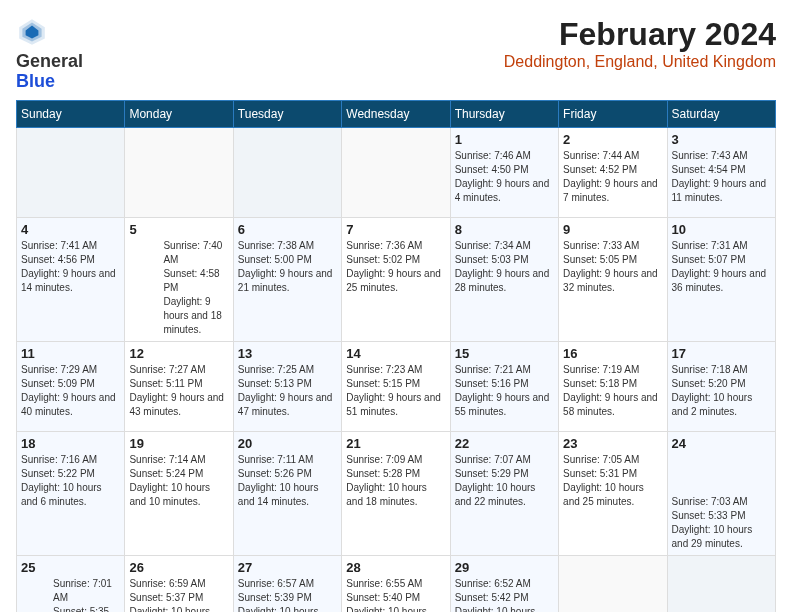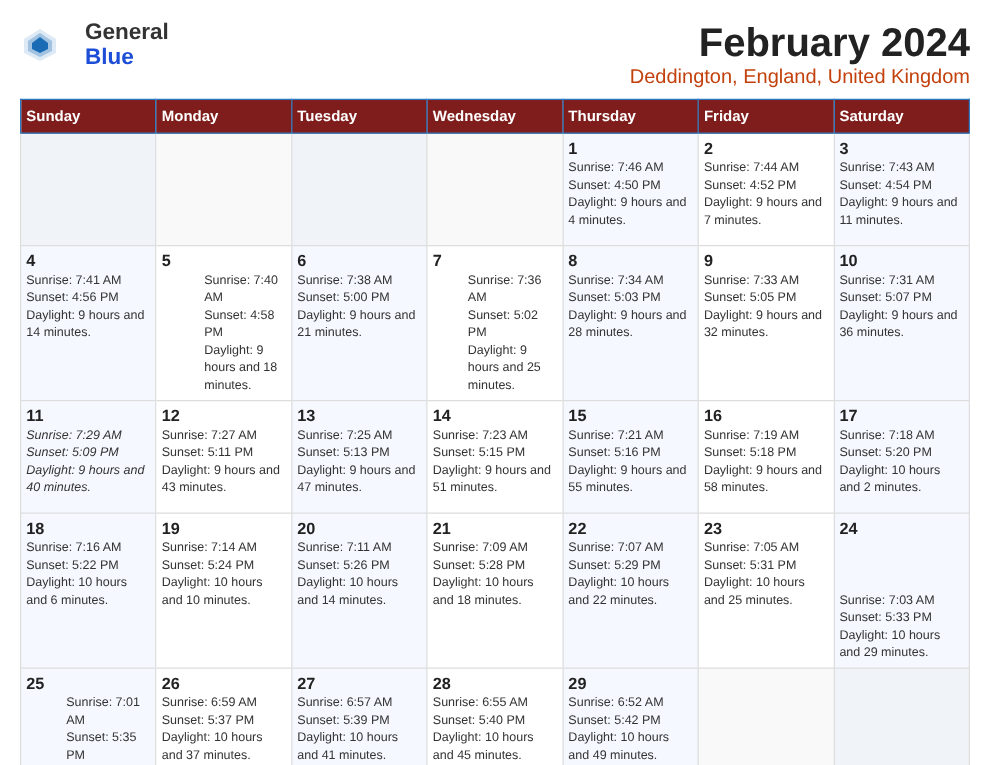--- a/index.html
+++ b/index.html
@@ -11,22 +11,22 @@
       padding: 16px;
     }
     .header-section {
       display: flex;
       justify-content: space-between;
       align-items: flex-start;
       margin-bottom: 8px;
     }
     .logo {
       display: flex;
-      align-items: center;
-      gap: 20px;
+      gap: 4px;
+      flex-direction: column;
     }
     .logo-text {
       font-size: 18px;
       font-weight: bold;
       line-height: 1.1;
     }
     .logo-text .general { color: #333; }
     .logo-text .blue { color: #1d4ed8; }
     .logo-icon {
       width: 32px;
@@ -43,25 +43,25 @@
     .location {
       font-size: 16px;
       color: #c2410c;
     }
     table {
       width: 100%;
       border-collapse: collapse;
       table-layout: fixed;
     }
     th {
-      background: #7f1d1d;
+      background: #0c4a6e;
       color: #fff;
       padding: 6px 4px;
       font-size: 12px;
-      font-weight: bold;
+      font-weight: normal;
       text-align: left;
       border: 1px solid #2a7abf;
     }
     td {
       border: 1px solid #ddd;
       vertical-align: top;
       padding: 4px;
       font-size: 10px;
       color: #333;
       height: 90px;
@@ -167,21 +167,21 @@
 Daylight: 9 hours and 18 minutes.</div>
         </td>
         <td>
           <span class="day-num">6</span>
           <div class="day-info" style="white-space: pre-line;">Sunrise: 7:38 AM
 Sunset: 5:00 PM
 Daylight: 9 hours and 21 minutes.</div>
         </td>
         <td>
           <span class="day-num">7</span>
-          <div class="day-info" style="white-space: pre-line; margin-left: 28px;">Sunrise: 7:36 AM
+          <div class="day-info" style="white-space: pre-line;">Sunrise: 7:36 AM
 Sunset: 5:02 PM
 Daylight: 9 hours and 25 minutes.</div>
         </td>
         <td>
           <span class="day-num">8</span>
           <div class="day-info" style="white-space: pre-line;">Sunrise: 7:34 AM
 Sunset: 5:03 PM
 Daylight: 9 hours and 28 minutes.</div>
         </td>
         <td>
@@ -193,21 +193,21 @@
         <td>
           <span class="day-num">10</span>
           <div class="day-info" style="white-space: pre-line;">Sunrise: 7:31 AM
 Sunset: 5:07 PM
 Daylight: 9 hours and 36 minutes.</div>
         </td>
       </tr>
       <tr>
         <td>
           <span class="day-num">11</span>
-          <div class="day-info" style="white-space: pre-line; font-style: italic;">Sunrise: 7:29 AM
+          <div class="day-info" style="white-space: pre-line;">Sunrise: 7:29 AM
 Sunset: 5:09 PM
 Daylight: 9 hours and 40 minutes.</div>
         </td>
         <td>
           <span class="day-num">12</span>
           <div class="day-info" style="white-space: pre-line;">Sunrise: 7:27 AM
 Sunset: 5:11 PM
 Daylight: 9 hours and 43 minutes.</div>
         </td>
         <td>

